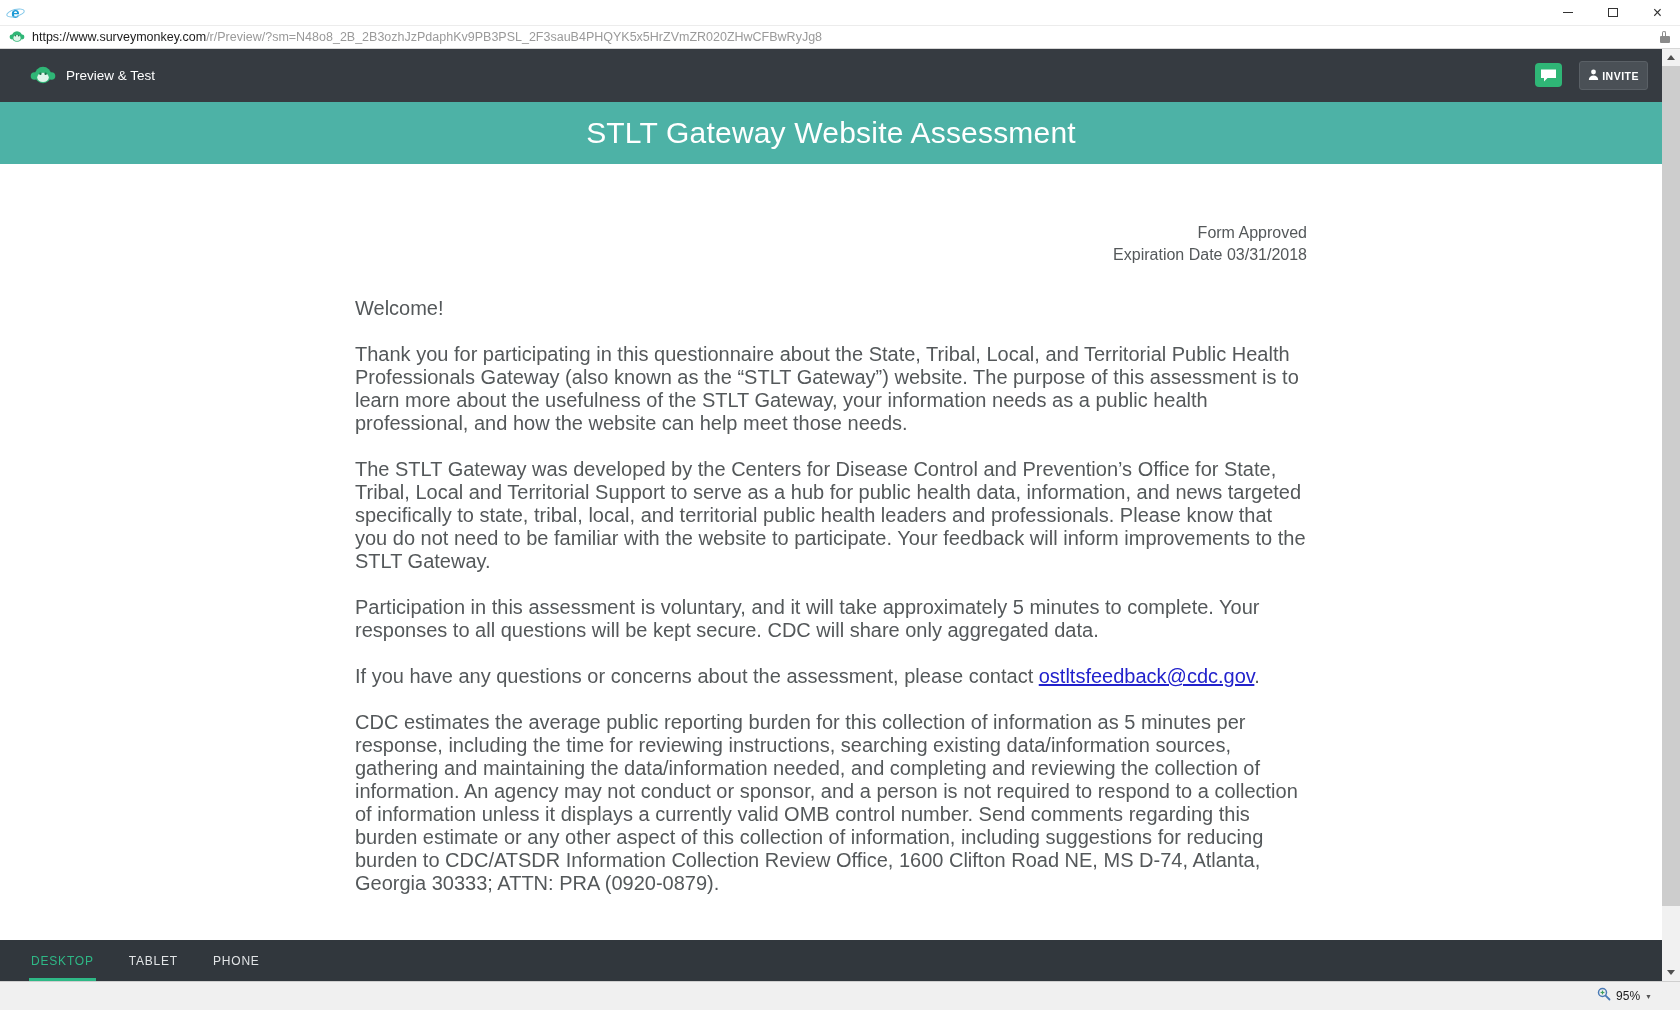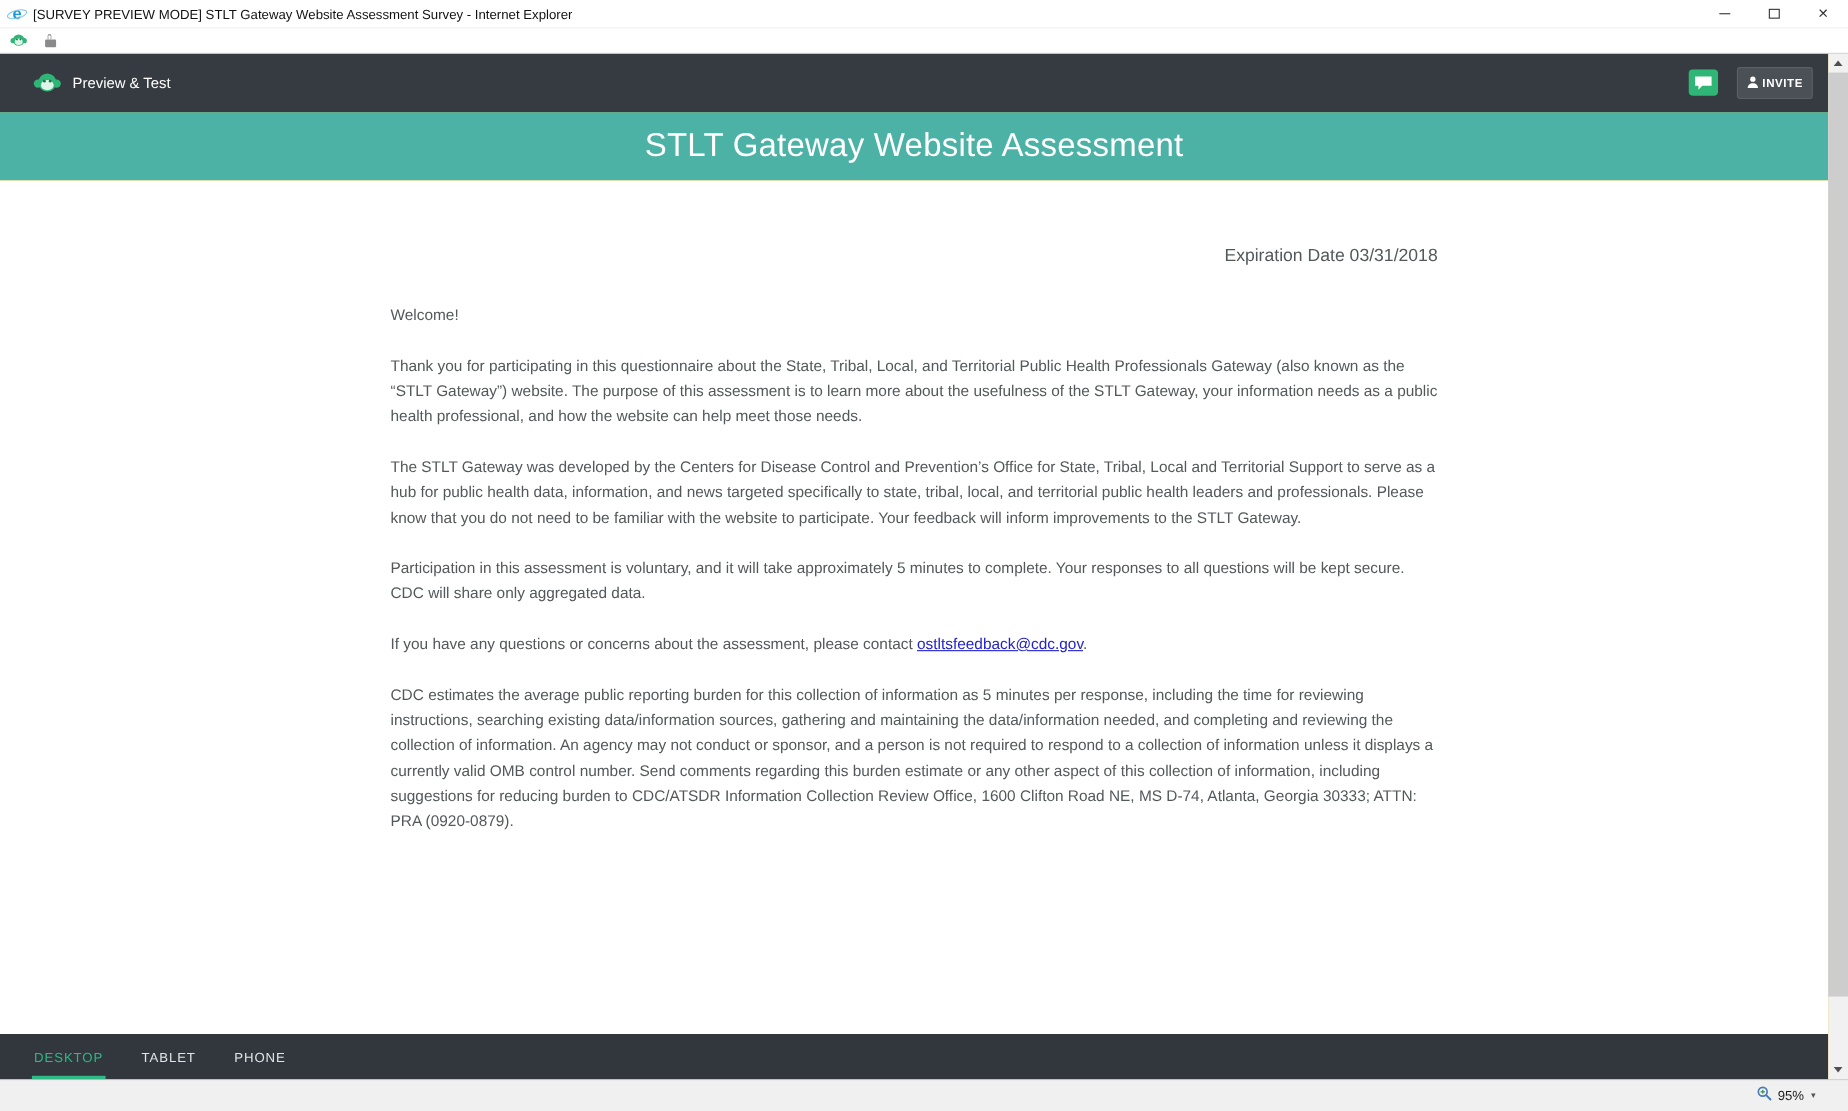--- a/index.html
+++ b/index.html
@@ -62,21 +62,21 @@
 
   
   .survey-banner { height: 62px; flex: 0 0 62px; background: #4DB2A6; display: flex; align-items: center; }
   .banner-inner { width: 952px; margin: 0 auto; }
   .banner-inner h1 { margin: 0; font-size: 30px; font-weight: 400; color: #ffffff; letter-spacing: 0.2px; text-align: center; }
 
   
   .survey-content { flex: 1; background: #ffffff; overflow: hidden; }
   .content-inner { width: 952px; margin: 0 auto; padding-top: 58px; color: #54585A; }
   .approval { text-align: right; font-size: 16px; line-height: 22px; margin-bottom: 31px; }
-  .content-inner p { margin: 0 0 23px; font-size: 14px; line-height: 23px; }
+  .content-inner p { margin: 0 0 23px; font-size: 20px; line-height: 23px; }
   .mail-link { color: #2222CC; }
   .burden { margin-top: 133px; }
 
   
   .device-tabs {
     height: 41px; flex: 0 0 41px; background: #31373D;
     display: flex; align-items: stretch; padding-left: 29px;
   }
   .device-tab {
     display: flex; align-items: center; padding: 0 2px; margin-right: 31px;
@@ -106,21 +106,20 @@
 </head>
 <body>
 
 <div class="window">
 
   <div class="title-bar">
     <span class="ie-icon">
       <span class="ie-e">e</span>
       <span class="ie-ring"></span>
     </span>
-    <span class="window-title">[SURVEY PREVIEW MODE] STLT Gateway Website Assessment Survey - Internet Explorer</span>
     <div class="window-controls">
       <div class="win-btn">
           <span class="glyph-min"></span>
         </div>
       <div class="win-btn">
           <span class="glyph-max"></span>
         </div>
       <div class="win-btn">
           <span class="glyph-close">×</span>
         </div>
@@ -131,20 +130,21 @@
     <span class="favicon">
       <svg width="16" height="16" viewBox="0 0 16 16">
         <circle cx="3" cy="8" r="2.4" fill="#2FB676"></circle>
         <circle cx="13" cy="8" r="2.4" fill="#2FB676"></circle>
         <circle cx="8" cy="7.5" r="5.2" fill="#2FB676"></circle>
         <ellipse cx="8" cy="9" rx="3.6" ry="3" fill="#DFF5EA"></ellipse>
         <circle cx="6.4" cy="6.8" r="0.8" fill="#1c6e49"></circle>
         <circle cx="9.6" cy="6.8" r="0.8" fill="#1c6e49"></circle>
       </svg>
     </span>
+    <span class="url"><span class="url-domain">https://www.surveymonkey.com</span><span class="url-path">/r/Preview/?sm=N48o8_2B_2B3ozhJzPdaphKv9PB3PSL_2F3sauB4PHQYK5x5HrZVmZR020ZHwCFBwRyJg8</span></span>
     <span class="lock-icon">
       <span class="lock-shackle"></span>
       <span class="lock-body"></span>
     </span>
   </div>
 
   <div class="viewport">
 
     <div class="sm-header">
       <span class="sm-logo">
@@ -179,20 +179,21 @@
 
     <div class="survey-banner">
       <div class="banner-inner">
         <h1>STLT Gateway Website Assessment</h1>
       </div>
     </div>
 
     <div class="survey-content">
       <div class="content-inner">
         <div class="approval">
+          <div>Form Approved</div>
           <div>Expiration Date 03/31/2018</div>
         </div>
         <p>Welcome!</p>
         <p>Thank you for participating in this questionnaire about the State, Tribal, Local, and Territorial Public Health Professionals Gateway (also known as the “STLT Gateway”) website. The purpose of this assessment is to learn more about the usefulness of the STLT Gateway, your information needs as a public health professional, and how the website can help meet those needs.</p>
         <p>The STLT Gateway was developed by the Centers for Disease Control and Prevention’s Office for State, Tribal, Local and Territorial Support to serve as a hub for public health data, information, and news targeted specifically to state, tribal, local, and territorial public health leaders and professionals. Please know that you do not need to be familiar with the website to participate. Your feedback will inform improvements to the STLT Gateway.</p>
         <p>Participation in this assessment is voluntary, and it will take approximately 5 minutes to complete. Your responses to all questions will be kept secure. CDC will share only aggregated data.</p>
         <p><span>If you have any questions or concerns about the assessment, please contact </span><a href="#" class="mail-link">ostltsfeedback@cdc.gov</a><span>.</span></p>
         <p class="burden">CDC estimates the average public reporting burden for this collection of information as 5 minutes per response, including the time for reviewing instructions, searching existing data/information sources, gathering and maintaining the data/information needed, and completing and reviewing the collection of information. An agency may not conduct or sponsor, and a person is not required to respond to a collection of information unless it displays a currently valid OMB control number. Send comments regarding this burden estimate or any other aspect of this collection of information, including suggestions for reducing burden to CDC/ATSDR Information Collection Review Office, 1600 Clifton Road NE, MS D-74, Atlanta, Georgia 30333; ATTN: PRA (0920-0879).</p>
       </div>
     </div>

